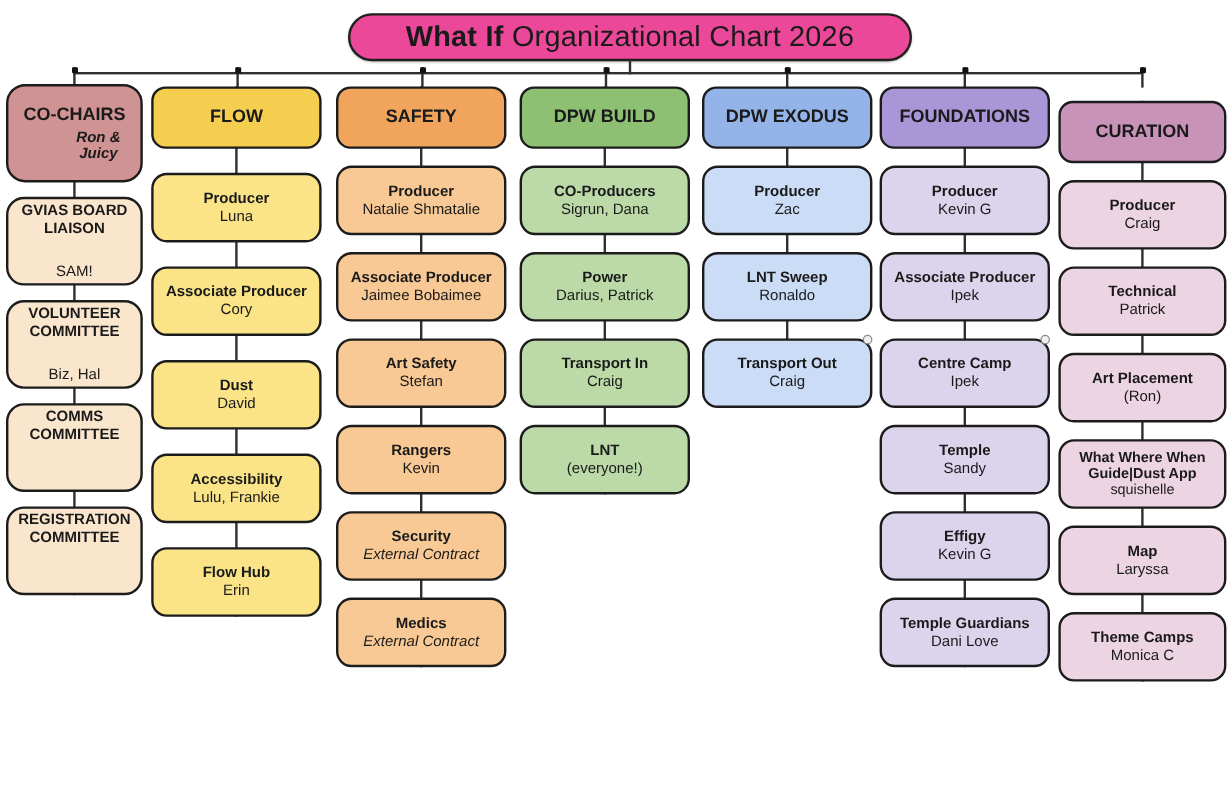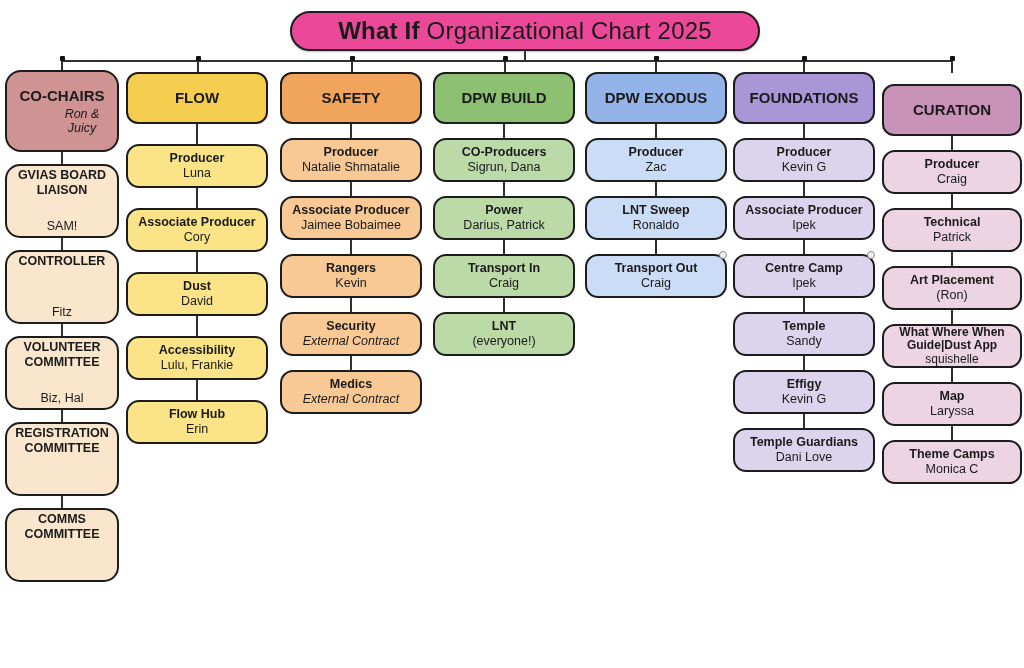--- a/index.html
+++ b/index.html
@@ -36,43 +36,43 @@
   
   .box {
     position:relative; z-index:1; box-sizing:border-box;
     border:2px solid #1c1c1c; border-radius:13px;
     background:var(--body);
     display:flex; flex-direction:column; align-items:center; justify-content:center;
     text-align:center; padding:2px 3px;
   }
   .box.header { background:var(--hdr); height:52px; font-weight:bold; font-size:15px; border-radius:12px; }
   .box.header.tall { height:82px; border-radius:16px; }
-  .box.body { height:44px; }
+  .box.body { height:58px; }
   .box.body.tall { height:74px; border-radius:15px;justify-content:space-between; }
   .hdr-title { font-weight:bold; font-size:15px; line-height:1.15; }
-  .hdr-sub { font-weight:normal; font-style:italic; font-size:12.5px; margin-top:2px;margin-left:40px; }
+  .hdr-sub { font-weight:bold; font-style:italic; font-size:12.5px; margin-top:2px;margin-left:40px; }
   .box-title { font-weight:bold; font-size:12.5px; line-height:1.18; }
   .box-name { font-size:12.5px; line-height:1.18; }
   .box-name.italic { font-style:italic; }
   .www .box-title, .www .box-name { font-size:12px; line-height:1.12; }
 
   
   .handle {
     position:absolute; width:8px; height:8px; border-radius:50%;
     background:#f0f0f0; border:1.5px solid #8a8a8a; box-sizing:border-box;
   }
 </style>
 </head>
 <body>
 
 <div class="canvas">
 
   <div class="title-pill" style="background: #ec4899;">
     <span class="t-bold">What If</span>
-      <span>Organizational Chart 2025</span>
+      <span>Organizational Chart 2026</span>
   </div>
 
   <div class="stub" style="left:524px; top:50px; height:12px;"></div>
   <div class="trunk" style="left:61px; top:60px; width:891px;"></div>
   <div class="stub" style="left:61px;  top:56px; height:15px;"></div>
   <div class="stub" style="left:197px; top:56px; height:17px;"></div>
   <div class="stub" style="left:351px; top:56px; height:17px;"></div>
   <div class="stub" style="left:504px; top:56px; height:17px;"></div>
   <div class="stub" style="left:655px; top:56px; height:17px;"></div>
   <div class="stub" style="left:803px; top:56px; height:17px;"></div>
@@ -88,32 +88,28 @@
   <div class="col gap12" style="left: 5px; top: 70px; width: 114px; --hdr: #D09394; --body: #FAE5CD;">
     <div class="box header tall">
       <div class="hdr-title">CO-CHAIRS</div>
       <div class="hdr-sub">Ron &amp; Juicy</div>
     </div>
     <div class="box body tall">
       <div class="box-title">GVIAS BOARD LIAISON</div>
       <div class="box-name">SAM!</div>
     </div>
     <div class="box body tall">
-      <div class="box-title">CONTROLLER</div>
-      <div class="box-name">Fitz</div>
-    </div>
-    <div class="box body tall">
       <div class="box-title">VOLUNTEER COMMITTEE</div>
       <div class="box-name">Biz, Hal</div>
     </div>
     <div class="box body tall">
+      <div class="box-title">COMMS COMMITTEE</div>
+    </div>
+    <div class="box body tall">
       <div class="box-title">REGISTRATION COMMITTEE</div>
-    </div>
-    <div class="box body tall">
-      <div class="box-title">COMMS COMMITTEE</div>
     </div>
   </div>
 
   <div class="col" style="left: 126px; top: 72px; width: 142px; gap: 20px; --hdr: #F6CE4F; --body: #FAE487;">
     <div class="box header">
       <div class="hdr-title">FLOW</div>
     </div>
     <div class="box body">
       <div class="box-title">Producer</div>
       <div class="box-name">Luna</div>
@@ -140,20 +136,24 @@
     <div class="box header">
       <div class="hdr-title">SAFETY</div>
     </div>
     <div class="box body">
       <div class="box-title">Producer</div>
       <div class="box-name">Natalie Shmatalie</div>
     </div>
     <div class="box body">
       <div class="box-title">Associate Producer</div>
       <div class="box-name">Jaimee Bobaimee</div>
+    </div>
+    <div class="box body">
+      <div class="box-title">Art Safety</div>
+      <div class="box-name">Stefan</div>
     </div>
     <div class="box body">
       <div class="box-title">Rangers</div>
       <div class="box-name">Kevin</div>
     </div>
     <div class="box body">
       <div class="box-title">Security</div>
       <div class="box-name italic">External Contract</div>
     </div>
     <div class="box body">

